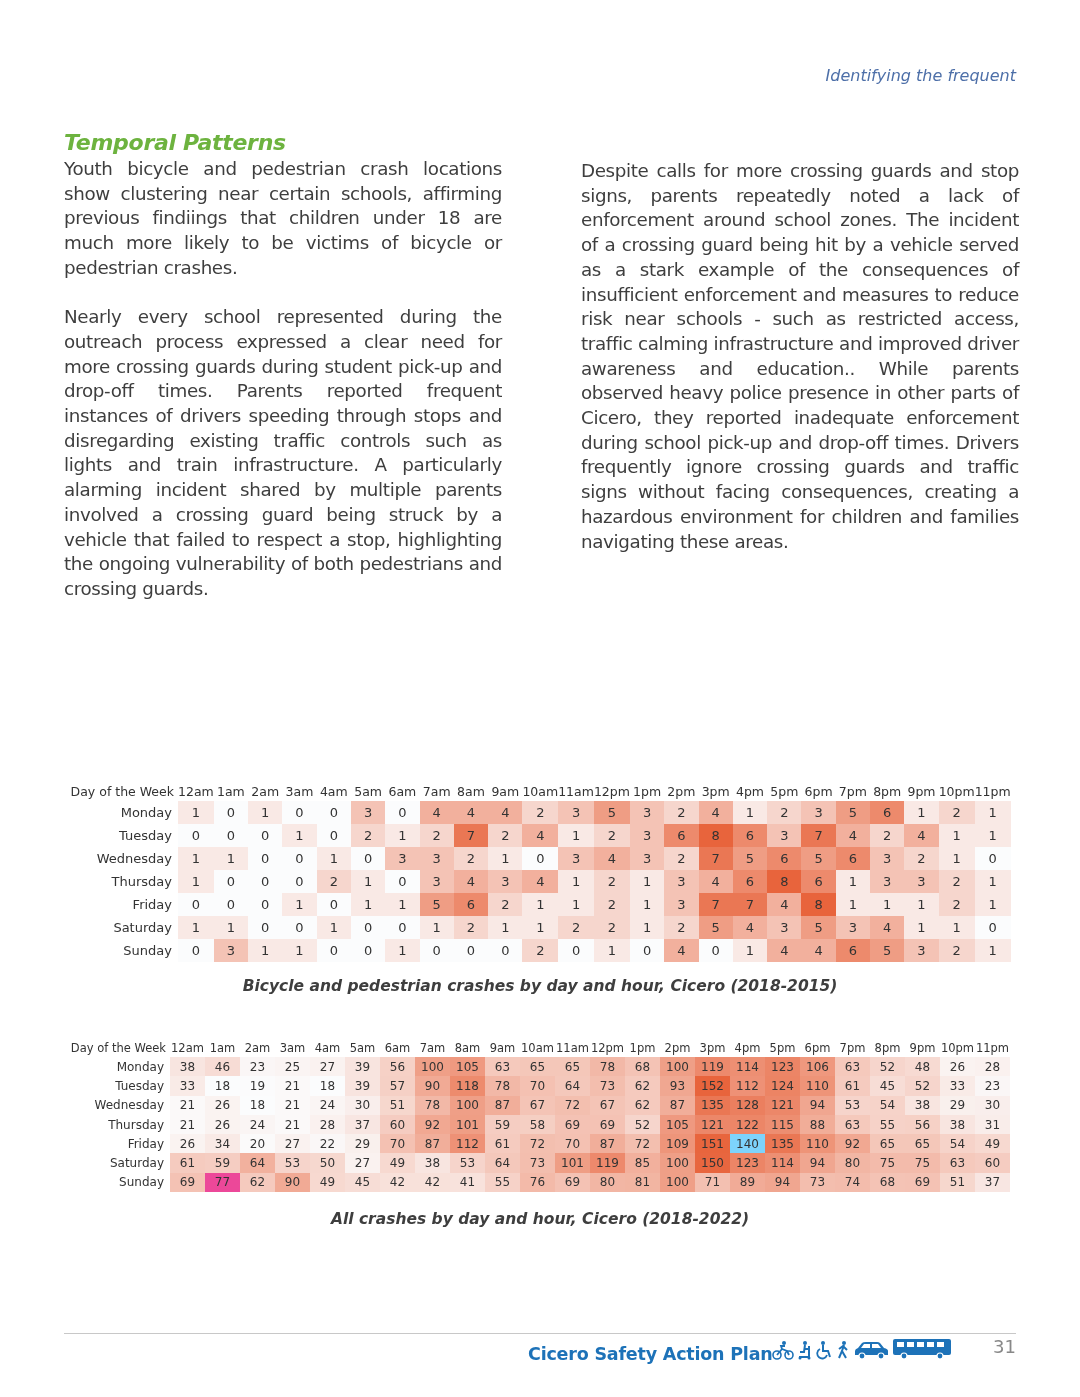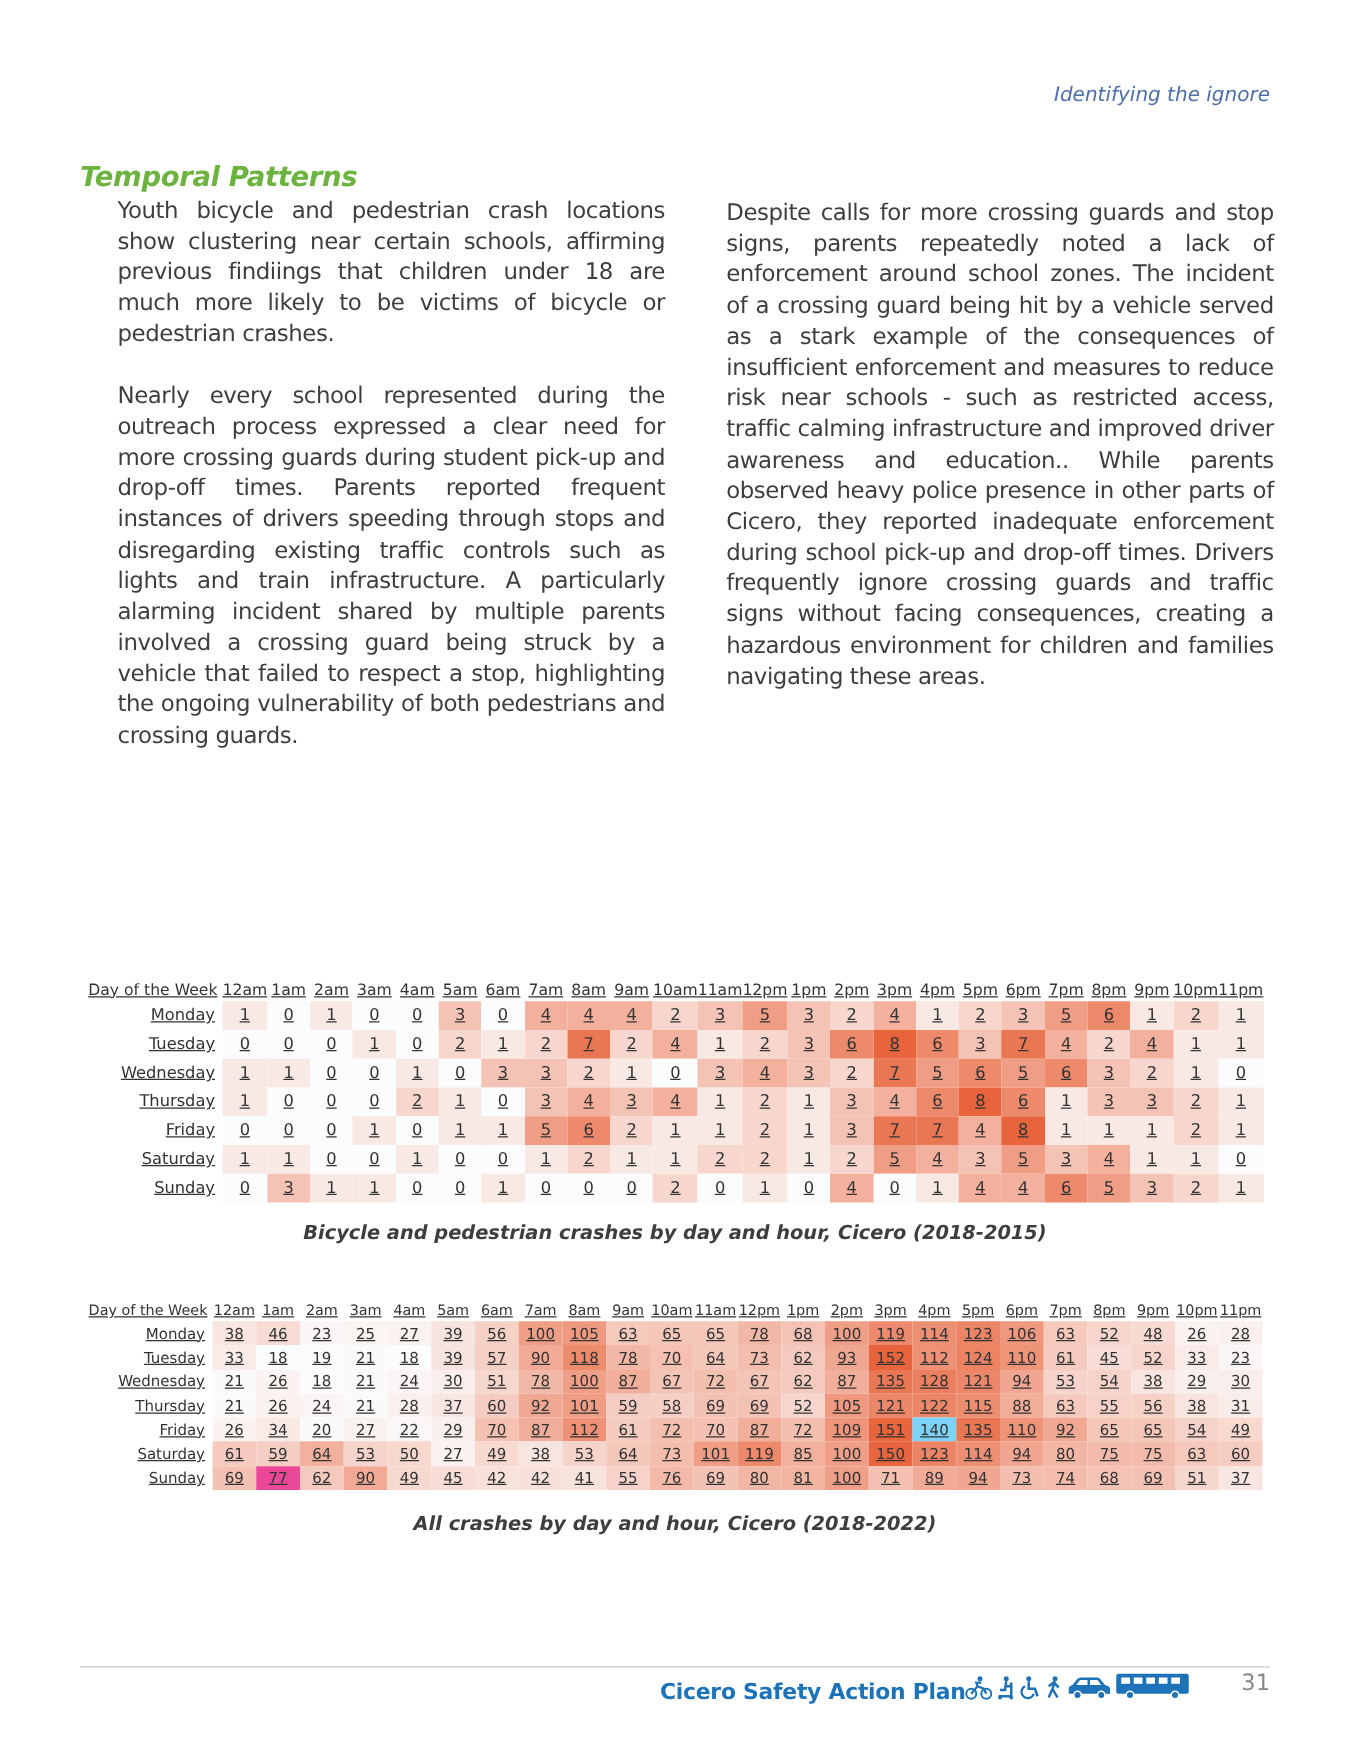--- a/index.html
+++ b/index.html
@@ -1,23 +1,23 @@
 <!DOCTYPE html>
 <html><head>
 <meta charset="utf-8">
 <style>
   html, body { margin: 0; padding: 0; background: #ffffff; }
   body { width: 1080px; height: 1397px; position: relative; overflow: hidden; font-family: "DejaVu Sans", sans-serif; color: #3e3e3e; }
   .header-section { position: absolute; right: 64px; top: 66px; font-style: italic; font-size: 16px; color: #4d6fa8; font-family: "DejaVu Sans", sans-serif; }
   .section-title { position: absolute; left: 64px; top: 130px; font-style: italic; font-weight: bold; font-size: 22px; color: #6db33f; font-family: "DejaVu Sans", sans-serif; letter-spacing: -0.3px; }
   .col { position: absolute; width: 438px; font-size: 18.3px; line-height: 24.7px; text-align: justify; color: #3e3e3e; font-family: "DejaVu Sans", sans-serif; letter-spacing: -0.35px; }
   .col p { margin: 0 0 24.7px 0; }
-  .col-left { left: 64px; top: 157px; margin-left: 30px; }
+  .col-left { left: 64px; top: 157px; }
   .col-right { left: 581px; top: 159px; }
-  .heatmap { position: absolute; font-family: "DejaVu Sans", sans-serif; color: #333; text-decoration: underline; }
+  .heatmap { position: absolute; font-family: "DejaVu Sans", sans-serif; color: #333; }
   .heatmap table { border-collapse: collapse; table-layout: fixed; }
   .heatmap th { font-weight: normal; text-align: center; padding: 0; white-space: nowrap; }
   .heatmap td { text-align: center; padding: 0; }
   .heatmap td.rowlabel { text-align: right; padding-right: 6px; white-space: nowrap; background: transparent; }
   .hm1 { left: 70px; top: 781px; }
   .hm1 table { font-size: 13px; }
   .hm1 th { height: 20px; font-size: 12.5px; }
   .hm1 td { height: 23px; }
   .hm1 th.corner { width: 104px; text-align: right; padding-right: 4px; font-size: 12.5px; }
   .hm1 th.hour { width: 34.3px; }
@@ -32,21 +32,21 @@
   .cap2 { top: 1210px; }
   .footer-line { position: absolute; left: 64px; right: 64px; top: 1333px; height: 1px; background: #c8c8c8; }
   .footer-title { position: absolute; left: 528px; top: 1344px; font-weight: bold; font-size: 17.5px; color: #1d72b8; font-family: "DejaVu Sans", sans-serif; letter-spacing: -0.2px; }
   .footer-icons { position: absolute; left: 772px; top: 1338px; display: flex; align-items: flex-end; gap: 3px; }
   .page-number { position: absolute; right: 64px; top: 1336px; font-size: 18px; color: #888; font-family: "DejaVu Sans", sans-serif; }
 </style>
 </head>
 <body>
 
 <div>
-  <div class="header-section">Identifying the ignore</div>
+  <div class="header-section">Identifying the frequent</div>
 
   <div class="section-title">Temporal Patterns</div>
 
   <div class="col col-left">
     <p>Youth bicycle and pedestrian crash locations show clustering near certain schools, affirming previous findiings that children under 18 are much more likely to be victims of bicycle or pedestrian crashes.</p>
     <p>Nearly every school represented during the outreach process expressed a clear need for more crossing guards during student pick-up and drop-off times. Parents reported frequent instances of drivers speeding through stops and disregarding existing traffic controls such as lights and train infrastructure. A particularly alarming incident shared by multiple parents involved a crossing guard being struck by a vehicle that failed to respect a stop, highlighting the ongoing vulnerability of both pedestrians and crossing guards.</p>
   </div>
 
   <div class="col col-right">
     <p>Despite calls for more crossing guards and stop signs, parents repeatedly noted a lack of enforcement around school zones. The incident of a crossing guard being hit by a vehicle served as a stark example of the consequences of insufficient enforcement and measures to reduce risk near schools - such as restricted access, traffic calming infrastructure and improved driver awareness and education.. While parents observed heavy police presence in other parts of Cicero, they reported inadequate enforcement during school pick-up and drop-off times. Drivers frequently ignore crossing guards and traffic signs without facing consequences,  creating a hazardous environment for children and families navigating these areas.</p>

